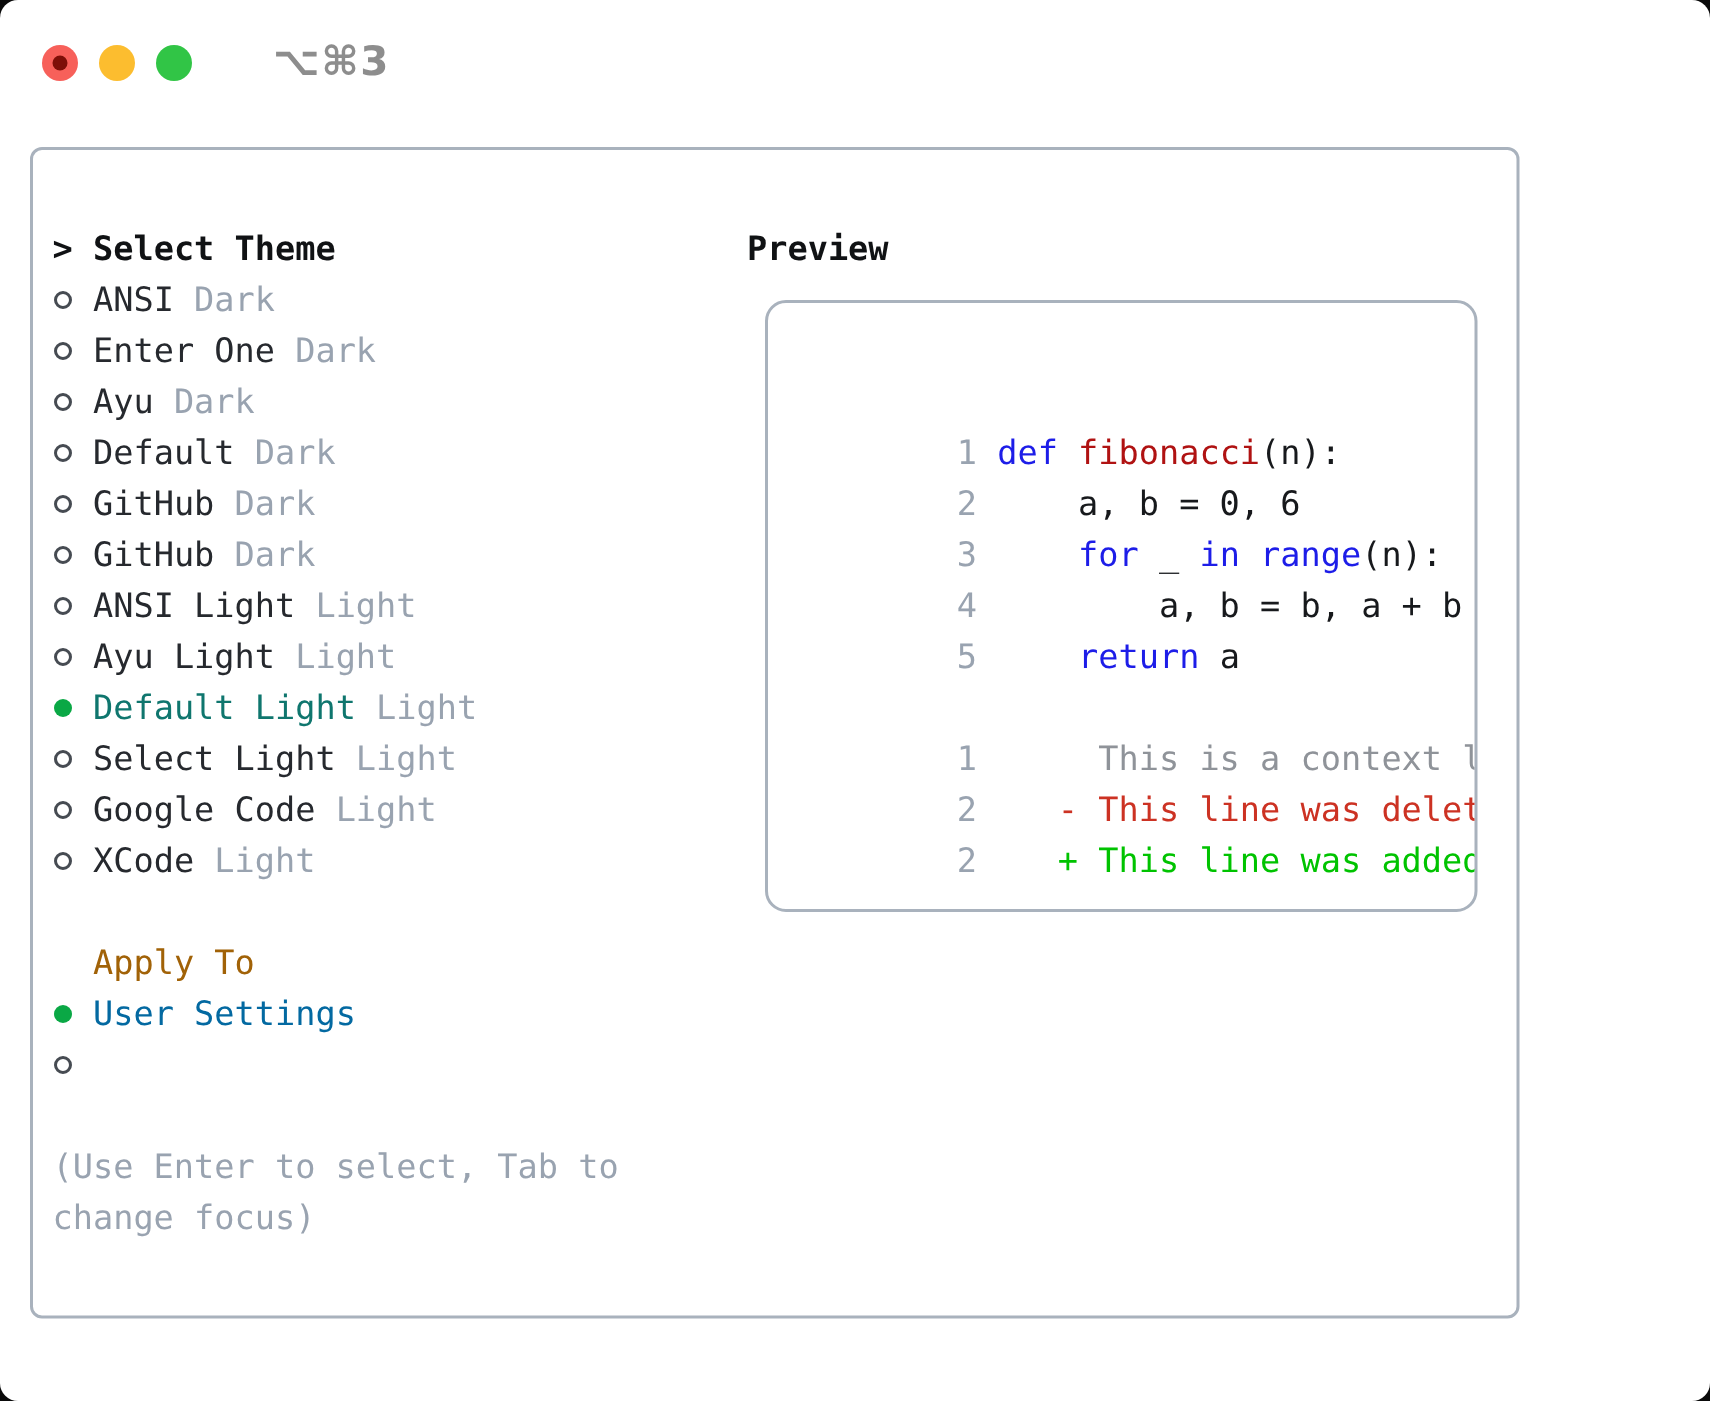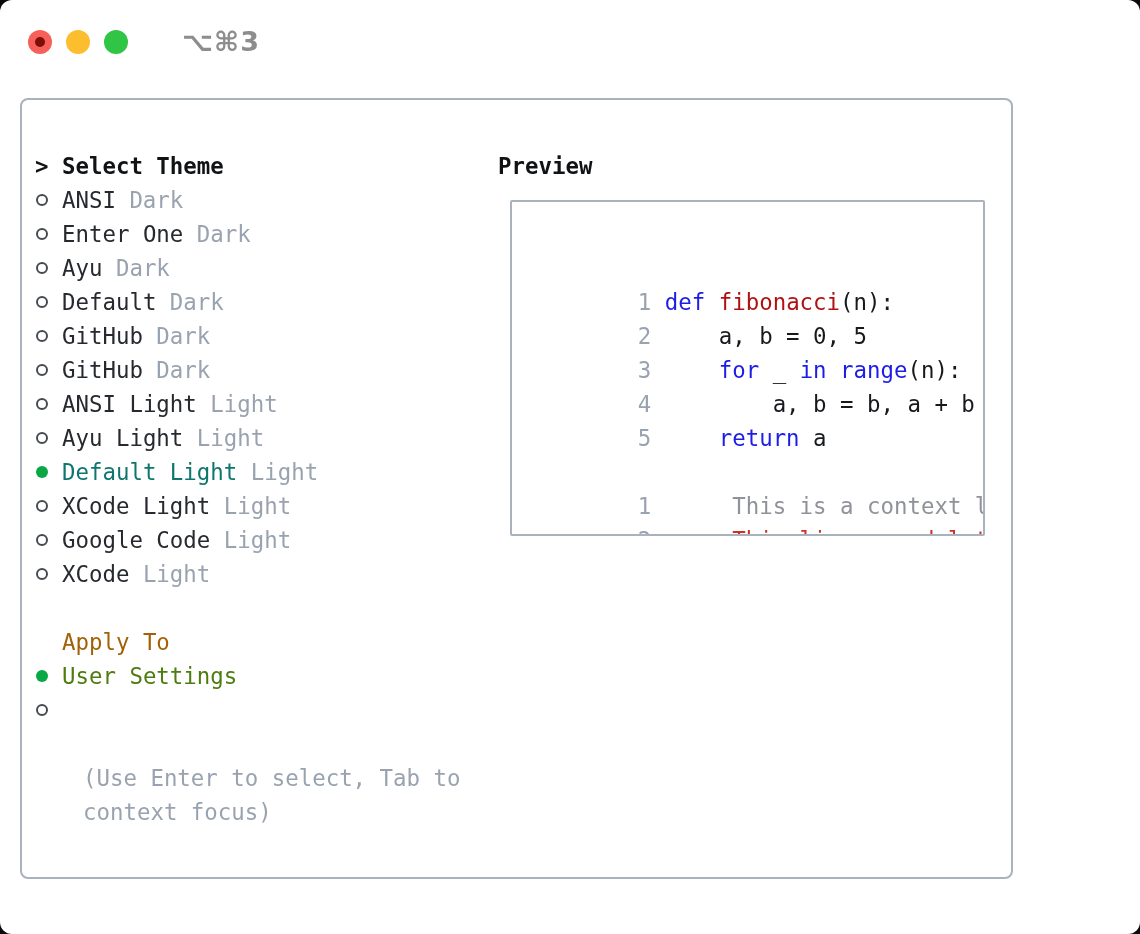--- a/index.html
+++ b/index.html
@@ -30,28 +30,28 @@
   .pfx { display:inline-flex; align-items:center; width:27px; flex:0 0 27px; }
   .prompt { font-weight:bold; color:#101214; }
   .heading { font-weight:bold; color:#101214; }
   [data-name="radio-icon"] { display:inline-block; width:12px; height:12px; border-radius:50%; box-sizing:border-box; margin-left:1px; }
   [data-name="radio-icon"].unselected { border:2px solid #464b52; background:transparent; }
   [data-name="radio-icon"].selected   { background:#0aa845; }
   [data-name="theme-item-name"] { color:#26292e; }
   [data-name="theme-item-name"].selected { color:#0f766e; }
   [data-name="theme-item-variant"] { color:#99a3b0; margin-left:1ch;text-align:right; }
   [data-name="apply-option-label"] { color:#26292e; }
-  [data-name="apply-option-label"].selected { color:#4d7c0f; }
+  [data-name="apply-option-label"].selected { color:#0369a1; }
   .apply-heading { color:#a16207; }
-  .hint { color:#99a3b0;margin-left:48px; }
+  .hint { color:#99a3b0; }
   
   .preview-heading { position:absolute; left:476px; top:49px; height:34px; line-height:34px; font-weight:bold; color:#101214; }
   .preview-box {
-    position:absolute; left:488px; top:100px; width:475px; height:336px;
-    border:2px solid #a9b2bd; border-radius:2px; box-sizing:border-box;
+    position:absolute; left:488px; top:100px; width:475px; height:408px;
+    border:2px solid #a9b2bd; border-radius:14px; box-sizing:border-box;
     padding:15px 0 0 18px; overflow:hidden;
   }
   .pline { height:34px; line-height:34px; white-space:pre; }
   .lnum { color:#99a3b0; }
   .lc { padding-left:1ch; }
   .lc .keyword  { color:#1d1de8; }
   .lc .function { color:#b01212; }
   .lc .plain    { color:#17191c; }
   [data-name="diff-text"] { padding-left:1ch; }
   [data-name="diff-text"].context { color:#8f9399; }
@@ -120,21 +120,21 @@
         <span data-name="theme-item-name" class="unselected">Ayu Light</span>
         <span data-name="theme-item-variant">Light</span>
       </div>
       <div class="row" data-name="theme-item">
         <span class="pfx"><span data-name="radio-icon" class="selected"></span></span>
         <span data-name="theme-item-name" class="selected">Default Light</span>
         <span data-name="theme-item-variant">Light</span>
       </div>
       <div class="row" data-name="theme-item">
         <span class="pfx"><span data-name="radio-icon" class="unselected"></span></span>
-        <span data-name="theme-item-name" class="unselected">XCode Light</span>
+        <span data-name="theme-item-name" class="unselected">Select Light</span>
         <span data-name="theme-item-variant">Light</span>
       </div>
       <div class="row" data-name="theme-item">
         <span class="pfx"><span data-name="radio-icon" class="unselected"></span></span>
         <span data-name="theme-item-name" class="unselected">Google Code</span>
         <span data-name="theme-item-variant">Light</span>
       </div>
       <div class="row" data-name="theme-item">
         <span class="pfx"><span data-name="radio-icon" class="unselected"></span></span>
         <span data-name="theme-item-name" class="unselected">XCode</span>
@@ -151,33 +151,33 @@
         <span class="pfx"><span data-name="radio-icon" class="selected"></span></span>
         <span data-name="apply-option-label" class="selected">User Settings</span>
       </div>
       <div class="row" data-name="apply-option">
         <span class="pfx"><span data-name="radio-icon" class="unselected"></span></span>
       </div>
 
       <div class="row" data-name="spacer"></div>
 
       <div class="row hint" data-name="hint-line"><span data-name="hint-text">(Use Enter to select, Tab to</span></div>
-      <div class="row hint" data-name="hint-line"><span data-name="hint-text">context focus)</span></div>
+      <div class="row hint" data-name="hint-line"><span data-name="hint-text">change focus)</span></div>
     </div>
 
     <div class="preview-heading" data-name="preview-heading">Preview</div>
 
     <div class="preview-box" data-name="preview-pane">
       <div class="pline" data-name="blank-line"></div>
 
       <div class="pline" data-name="code-line">
         <span class="lnum" data-name="line-number">1</span><span class="lc"><span class="keyword">def</span><span class="plain"> </span><span class="function">fibonacci</span><span class="plain">(n):</span></span>
       </div>
       <div class="pline" data-name="code-line">
-        <span class="lnum" data-name="line-number">2</span><span class="lc"><span class="plain">    a, b = 0, 5</span></span>
+        <span class="lnum" data-name="line-number">2</span><span class="lc"><span class="plain">    a, b = 0, 6</span></span>
       </div>
       <div class="pline" data-name="code-line">
         <span class="lnum" data-name="line-number">3</span><span class="lc"><span class="plain">    </span><span class="keyword">for</span><span class="plain"> _ </span><span class="keyword">in</span><span class="plain"> </span><span class="keyword">range</span><span class="plain">(n):</span></span>
       </div>
       <div class="pline" data-name="code-line">
         <span class="lnum" data-name="line-number">4</span><span class="lc"><span class="plain">        a, b = b, a + b</span></span>
       </div>
       <div class="pline" data-name="code-line">
         <span class="lnum" data-name="line-number">5</span><span class="lc"><span class="plain">    </span><span class="keyword">return</span><span class="plain"> a</span></span>
       </div>

